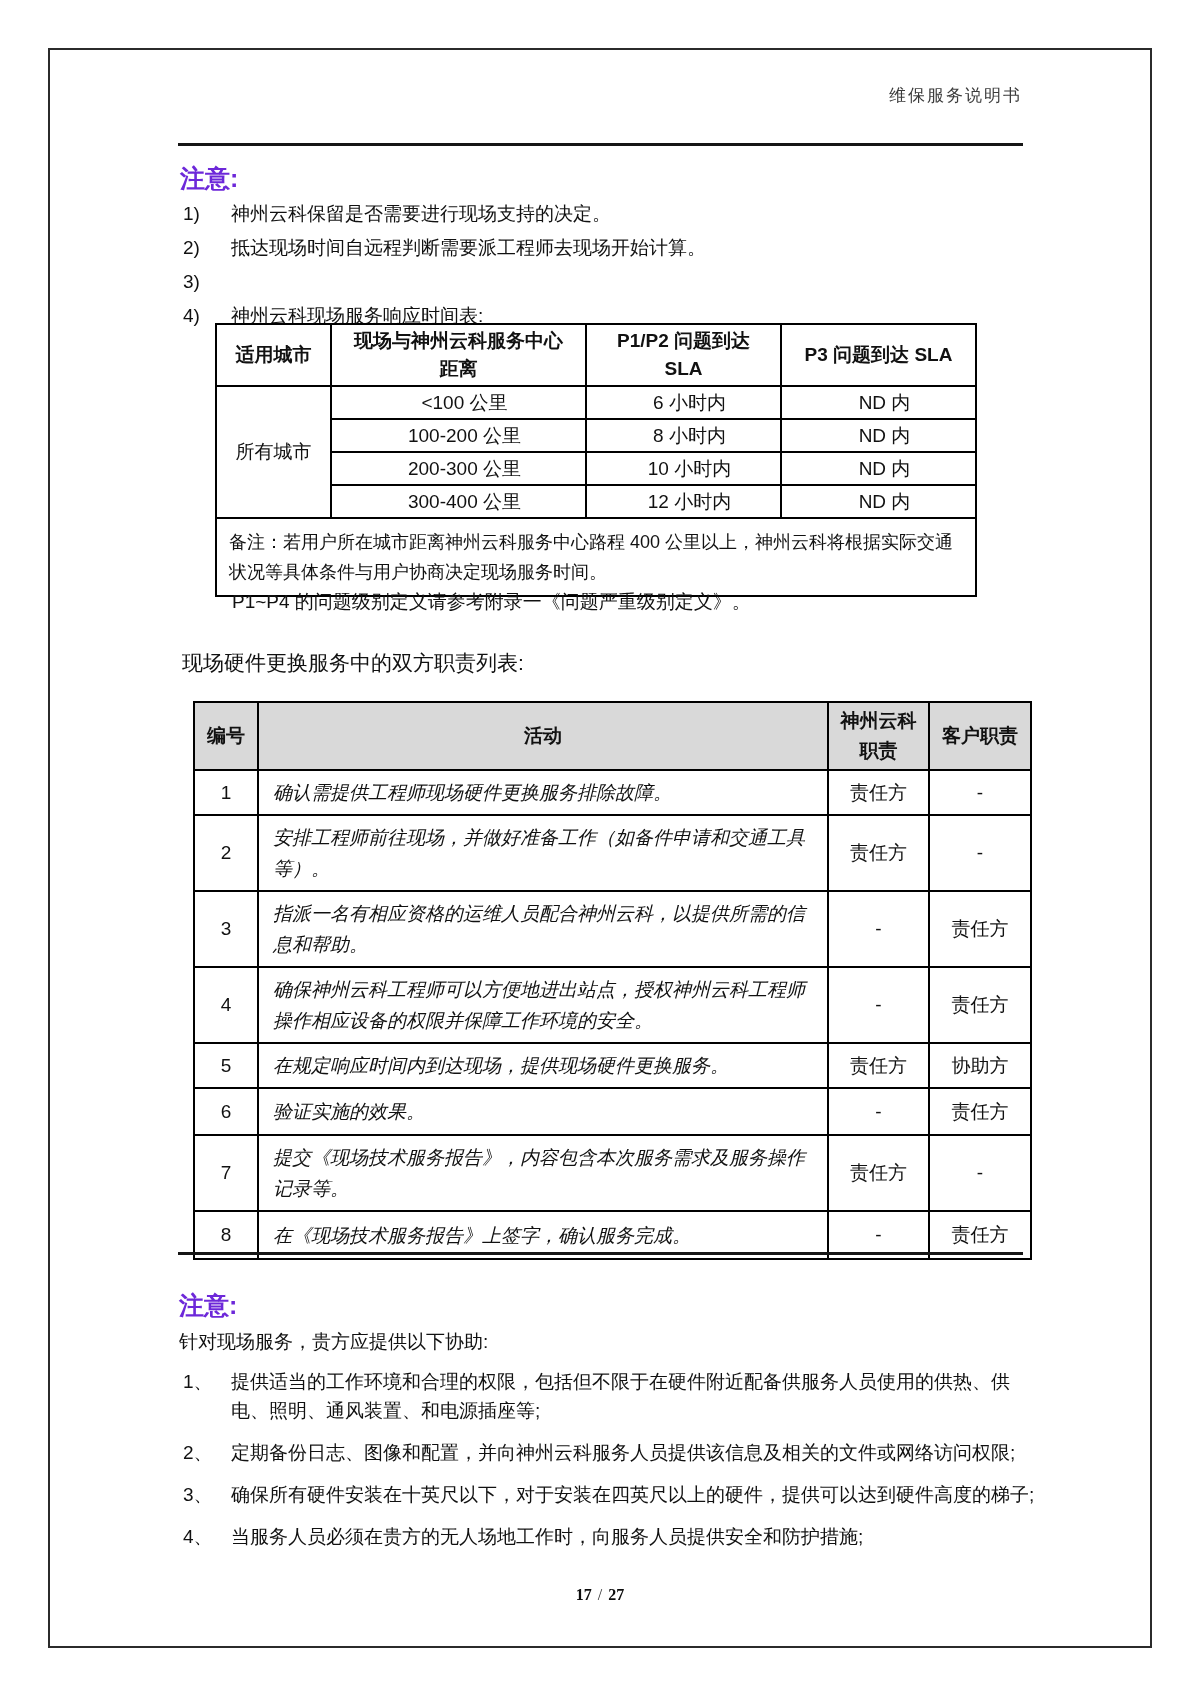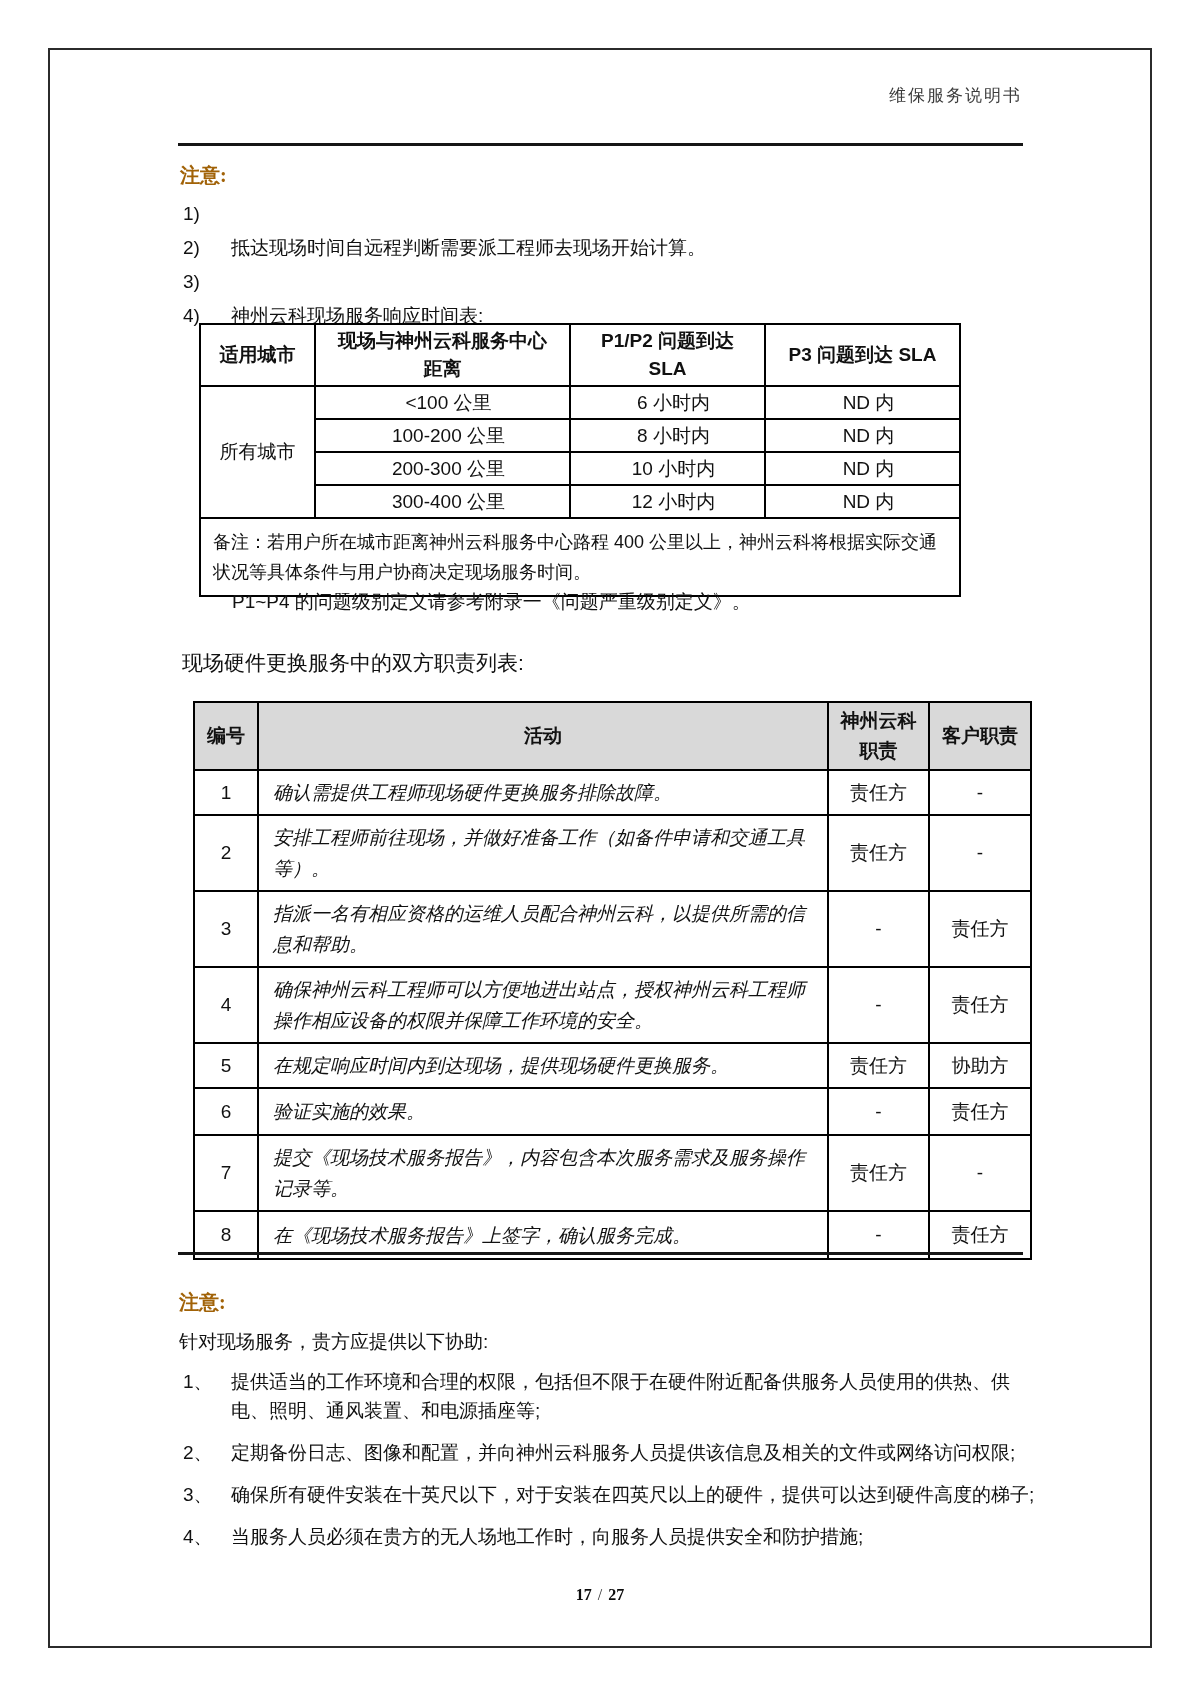--- a/index.html
+++ b/index.html
@@ -12,35 +12,35 @@
     border:2px solid #2b2b2b;
   }
   .doc-title{
     position:absolute;left:700px;top:84px;width:322px;text-align:right;
     font-family:"Liberation Serif",serif;font-size:17px;color:#3b3b3b;
     letter-spacing:2px;
   }
   .rule{position:absolute;left:178px;width:845px;height:3px;background:#161616;}
   .rule-top{top:143px;}
   .rule-bottom{top:1252px;}
-  .notice-label{position:absolute;font-size:20px;font-weight:bold;color:#a16207;font-family:Liberation Serif, serif;}
+  .notice-label{position:absolute;font-size:25px;font-weight:bold;color:#6d28d9;}
   .notice1{left:180px;top:162px;}
   .notice2{left:179px;top:1289px;}
   .list1{position:absolute;left:183px;top:197px;width:840px;}
   .list1 .li{display:flex;height:34px;line-height:34px;font-size:19px;}
   .list1 .num{width:48px;flex:0 0 48px;}
   .list2{position:absolute;left:183px;top:1367px;width:860px;}
   .list2 .li{display:flex;line-height:29px;font-size:19px;margin-bottom:13px;}
   .list2 .num{width:48px;flex:0 0 48px;}
   .intro2{position:absolute;left:179px;top:1329px;font-size:19px;}
 
   table{border-collapse:collapse;table-layout:fixed;}
   td,th{border:2px solid #000;font-size:19px;font-weight:normal;
         padding:0;vertical-align:middle;overflow:hidden;}
-  .tbl1{position:absolute;left:199px;top:323px;width:760px;}
+  .tbl1{position:absolute;left:215px;top:323px;width:760px;}
   .tbl1 th{font-weight:bold;text-align:center;line-height:28px;white-space:pre-line;}
   .tbl1 .hdr{height:62px;}
   .tbl1 .drow{height:33px;}
   .tbl1 td.c-city{text-align:center;}
   .tbl1 td.c-left{text-align:center;padding-left:12px;}
   .tbl1 .remark td{height:64px;text-align:left;padding:6px 12px;line-height:30px;font-size:18px;}
   .note-p1p4{position:absolute;left:232px;top:589px;font-size:19px;}
   .sec2-title{position:absolute;left:182px;top:649px;font-size:21px;}
 
   .tbl2{position:absolute;left:193px;top:701px;width:837px;}
@@ -66,20 +66,21 @@
 
   <div class="doc-title">维保服务说明书</div>
 
   <div class="rule rule-top"></div>
 
   <div class="notice-label notice1">注意:</div>
 
   <div class="list1">
     <div class="li">
       <span class="num">1)</span>
+      <span>神州云科保留是否需要进行现场支持的决定。</span>
     </div>
     <div class="li">
       <span class="num">2)</span>
       <span>抵达现场时间自远程判断需要派工程师去现场开始计算。</span>
     </div>
     <div class="li">
       <span class="num">3)</span>
     </div>
     <div class="li">
       <span class="num">4)</span>

